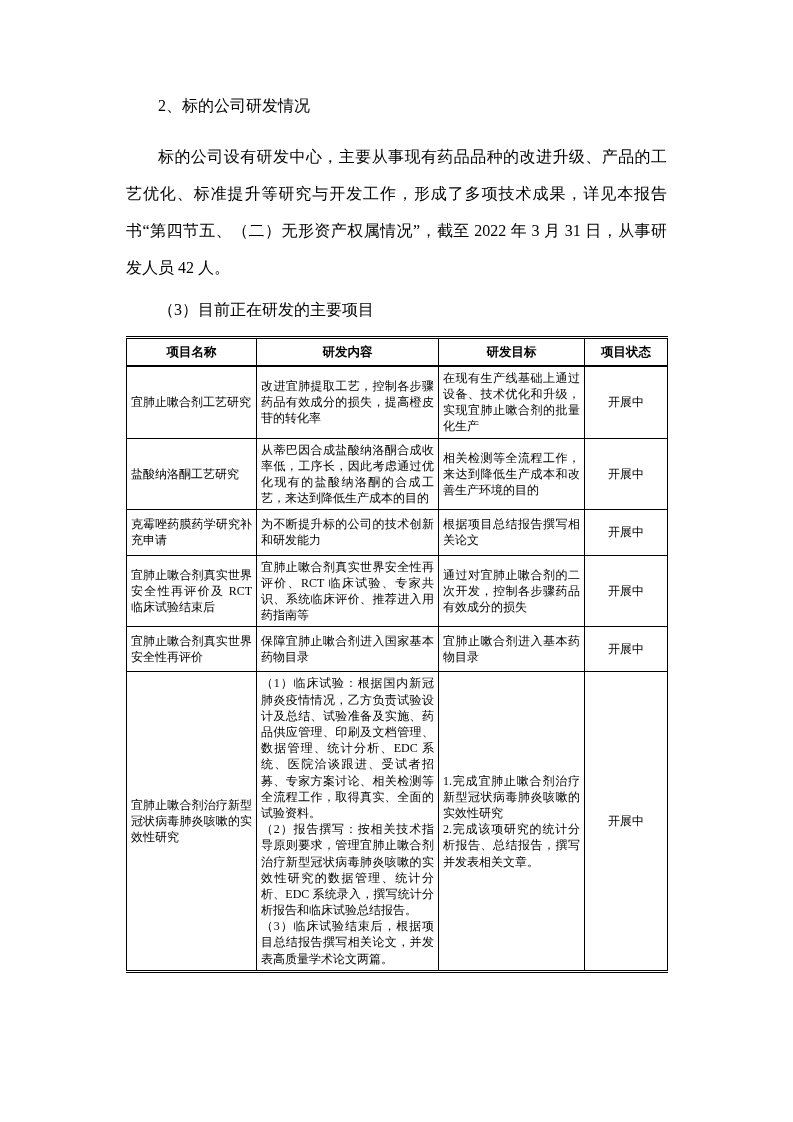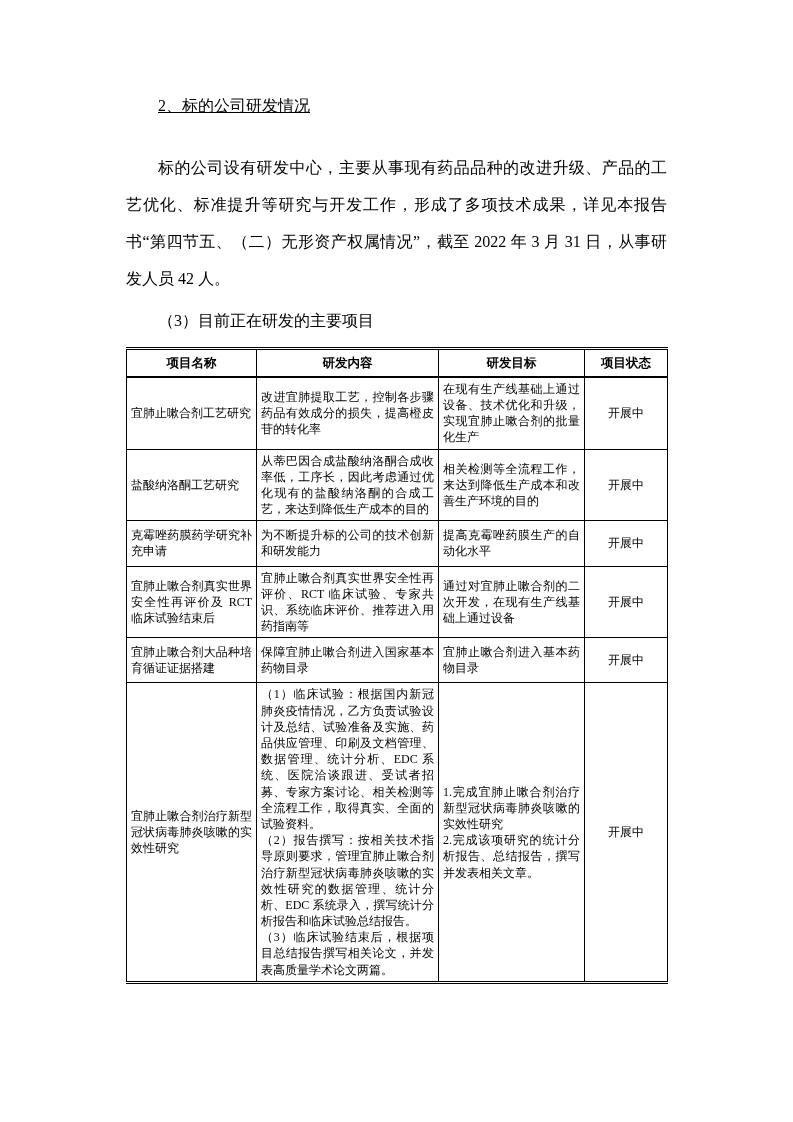--- a/index.html
+++ b/index.html
@@ -18,21 +18,21 @@
   .doc {
     padding: 94px 126px 0 126px;
   }
   .heading {
     font-size: 16px;
     font-weight: normal;
     line-height: 1.45;
     text-indent: 2em;
     margin: 0;
   }
-  .heading-l1 { margin-bottom: 33px; text-decoration: underline; }
+  .heading-l1 { margin-bottom: 22px; }
   .heading-l2 { margin-bottom: 14px; }
   .para {
     font-size: 16px;
     line-height: 2.3;
     text-align: justify;
     text-indent: 2em;
     margin: 0 0 12px 0;
   }
   .rd-table {
     width: 541px;
@@ -109,31 +109,31 @@
       </tr>
       <tr>
         <td>盐酸纳洛酮工艺研究</td>
         <td>从蒂巴因合成盐酸纳洛酮合成收率低，工序长，因此考虑通过优化现有的盐酸纳洛酮的合成工艺，来达到降低生产成本的目的</td>
         <td>相关检测等全流程工作，来达到降低生产成本和改善生产环境的目的</td>
         <td class="status-cell">开展中</td>
       </tr>
       <tr>
         <td>克霉唑药膜药学研究补充申请</td>
         <td>为不断提升标的公司的技术创新和研发能力</td>
-        <td>提高克霉唑药膜生产的自动化水平</td>
+        <td>根据项目总结报告撰写相关论文</td>
         <td class="status-cell">开展中</td>
       </tr>
       <tr>
         <td>宜肺止嗽合剂真实世界安全性再评价及 RCT 临床试验结束后</td>
         <td>宜肺止嗽合剂真实世界安全性再评价、RCT 临床试验、专家共识、系统临床评价、推荐进入用药指南等</td>
-        <td>通过对宜肺止嗽合剂的二次开发，在现有生产线基础上通过设备</td>
+        <td>通过对宜肺止嗽合剂的二次开发，控制各步骤药品有效成分的损失</td>
         <td class="status-cell">开展中</td>
       </tr>
       <tr>
-        <td>宜肺止嗽合剂大品种培育循证证据搭建</td>
+        <td>宜肺止嗽合剂真实世界安全性再评价</td>
         <td>保障宜肺止嗽合剂进入国家基本药物目录</td>
         <td>宜肺止嗽合剂进入基本药物目录</td>
         <td class="status-cell">开展中</td>
       </tr>
       <tr>
         <td>宜肺止嗽合剂治疗新型冠状病毒肺炎咳嗽的实效性研究</td>
         <td>（1）临床试验：根据国内新冠肺炎疫情情况，乙方负责试验设计及总结、试验准备及实施、药品供应管理、印刷及文档管理、数据管理、统计分析、EDC 系统、医院洽谈跟进、受试者招募、专家方案讨论、相关检测等全流程工作，取得真实、全面的试验资料。
 （2）报告撰写：按相关技术指导原则要求，管理宜肺止嗽合剂治疗新型冠状病毒肺炎咳嗽的实效性研究的数据管理、统计分析、EDC 系统录入，撰写统计分析报告和临床试验总结报告。
 （3）临床试验结束后，根据项目总结报告撰写相关论文，并发表高质量学术论文两篇。</td>
         <td>1.完成宜肺止嗽合剂治疗新型冠状病毒肺炎咳嗽的实效性研究

